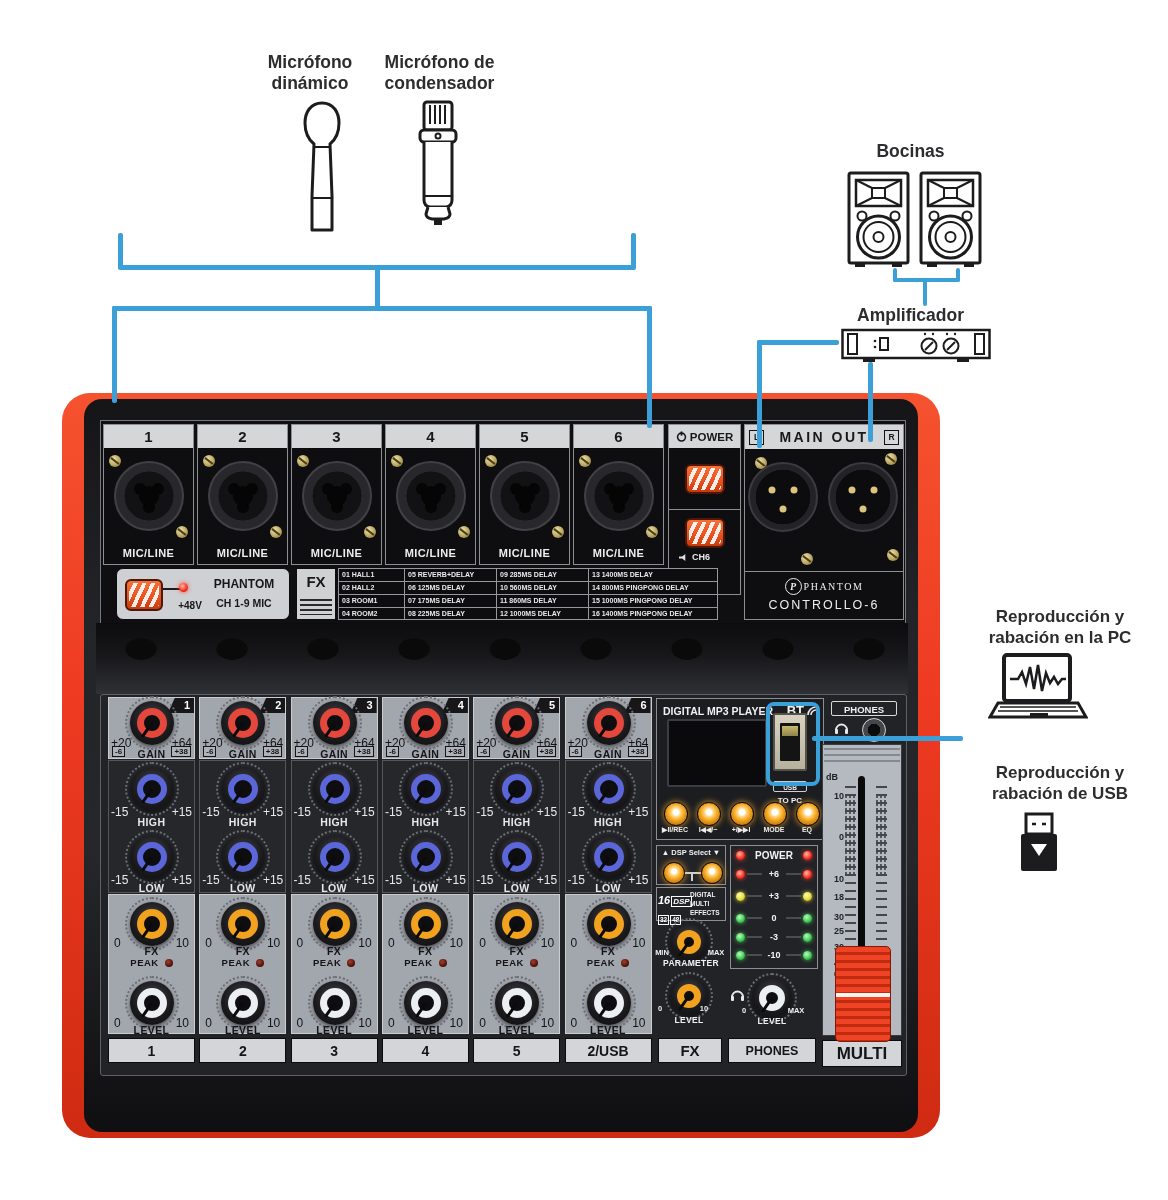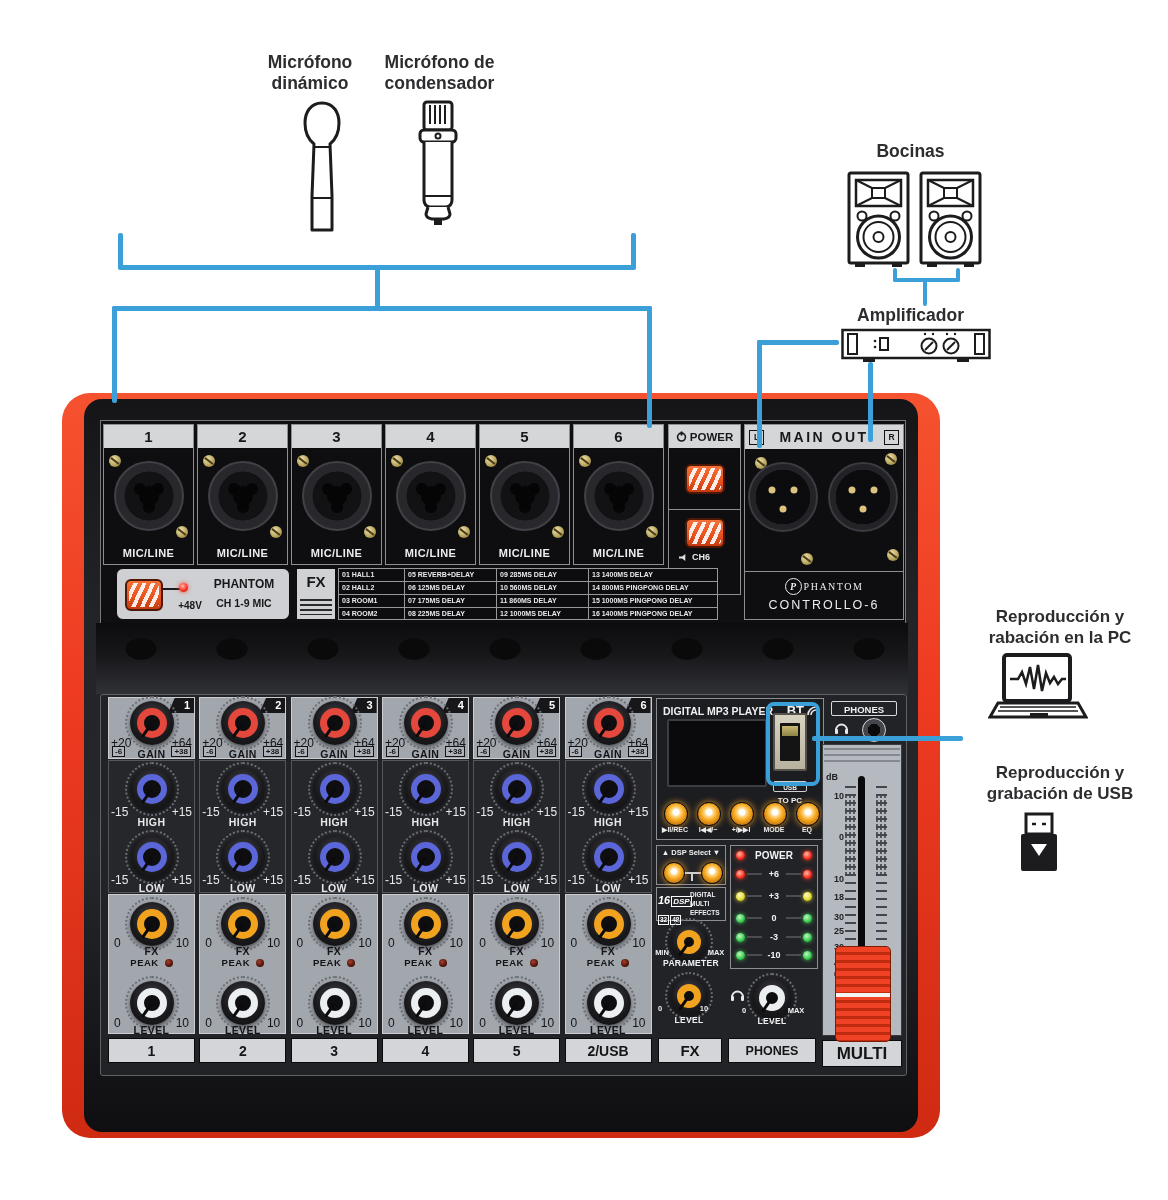--- a/index.html
+++ b/index.html
@@ -268,21 +268,21 @@
       <rect x="16" y="2" width="66" height="46" rx="3" fill="#fff" stroke="#1c1c1e" stroke-width="4"></rect>
       <polyline points="22,26 30,26 34,19 38,31 42,14 46,36 50,12 54,38 58,20 62,30 66,24 70,31 74,26 78,26" fill="none" stroke="#1c1c1e" stroke-width="2.5"></polyline>
       <path d="M10 50 L90 50 L98 64 L2 64 Z" fill="#fff" stroke="#1c1c1e" stroke-width="3"></path>
       <line x1="12" y1="54" x2="88" y2="54" stroke="#1c1c1e" stroke-width="1.5"></line>
       <line x1="10" y1="58" x2="90" y2="58" stroke="#1c1c1e" stroke-width="1.5"></line>
       <rect x="42" y="60" width="18" height="3" fill="#1c1c1e"></rect>
     </svg>
   </div>
   <div class="anno" style="left:960px;top:762px;width:200px;font-size:17px">
     <div>Reproducción y</div>
-      <div>grabación de USB</div>
+      <div>rabación de USB</div>
   </div>
   <div class="icon" style="left:1018px;top:812px">
     <svg width="42" height="62" viewBox="0 0 42 62">
       <rect x="8" y="2" width="26" height="20" fill="#fff" stroke="#1c1c1e" stroke-width="3"></rect>
       <line x1="14" y1="12" x2="18" y2="12" stroke="#1c1c1e" stroke-width="2.5"></line>
       <line x1="24" y1="12" x2="28" y2="12" stroke="#1c1c1e" stroke-width="2.5"></line>
       <rect x="3" y="22" width="36" height="37" rx="2" fill="#1c1c1e"></rect>
       <path d="M13 32 L29 32 L21 44 Z" fill="#fff"></path>
     </svg>
   </div>

